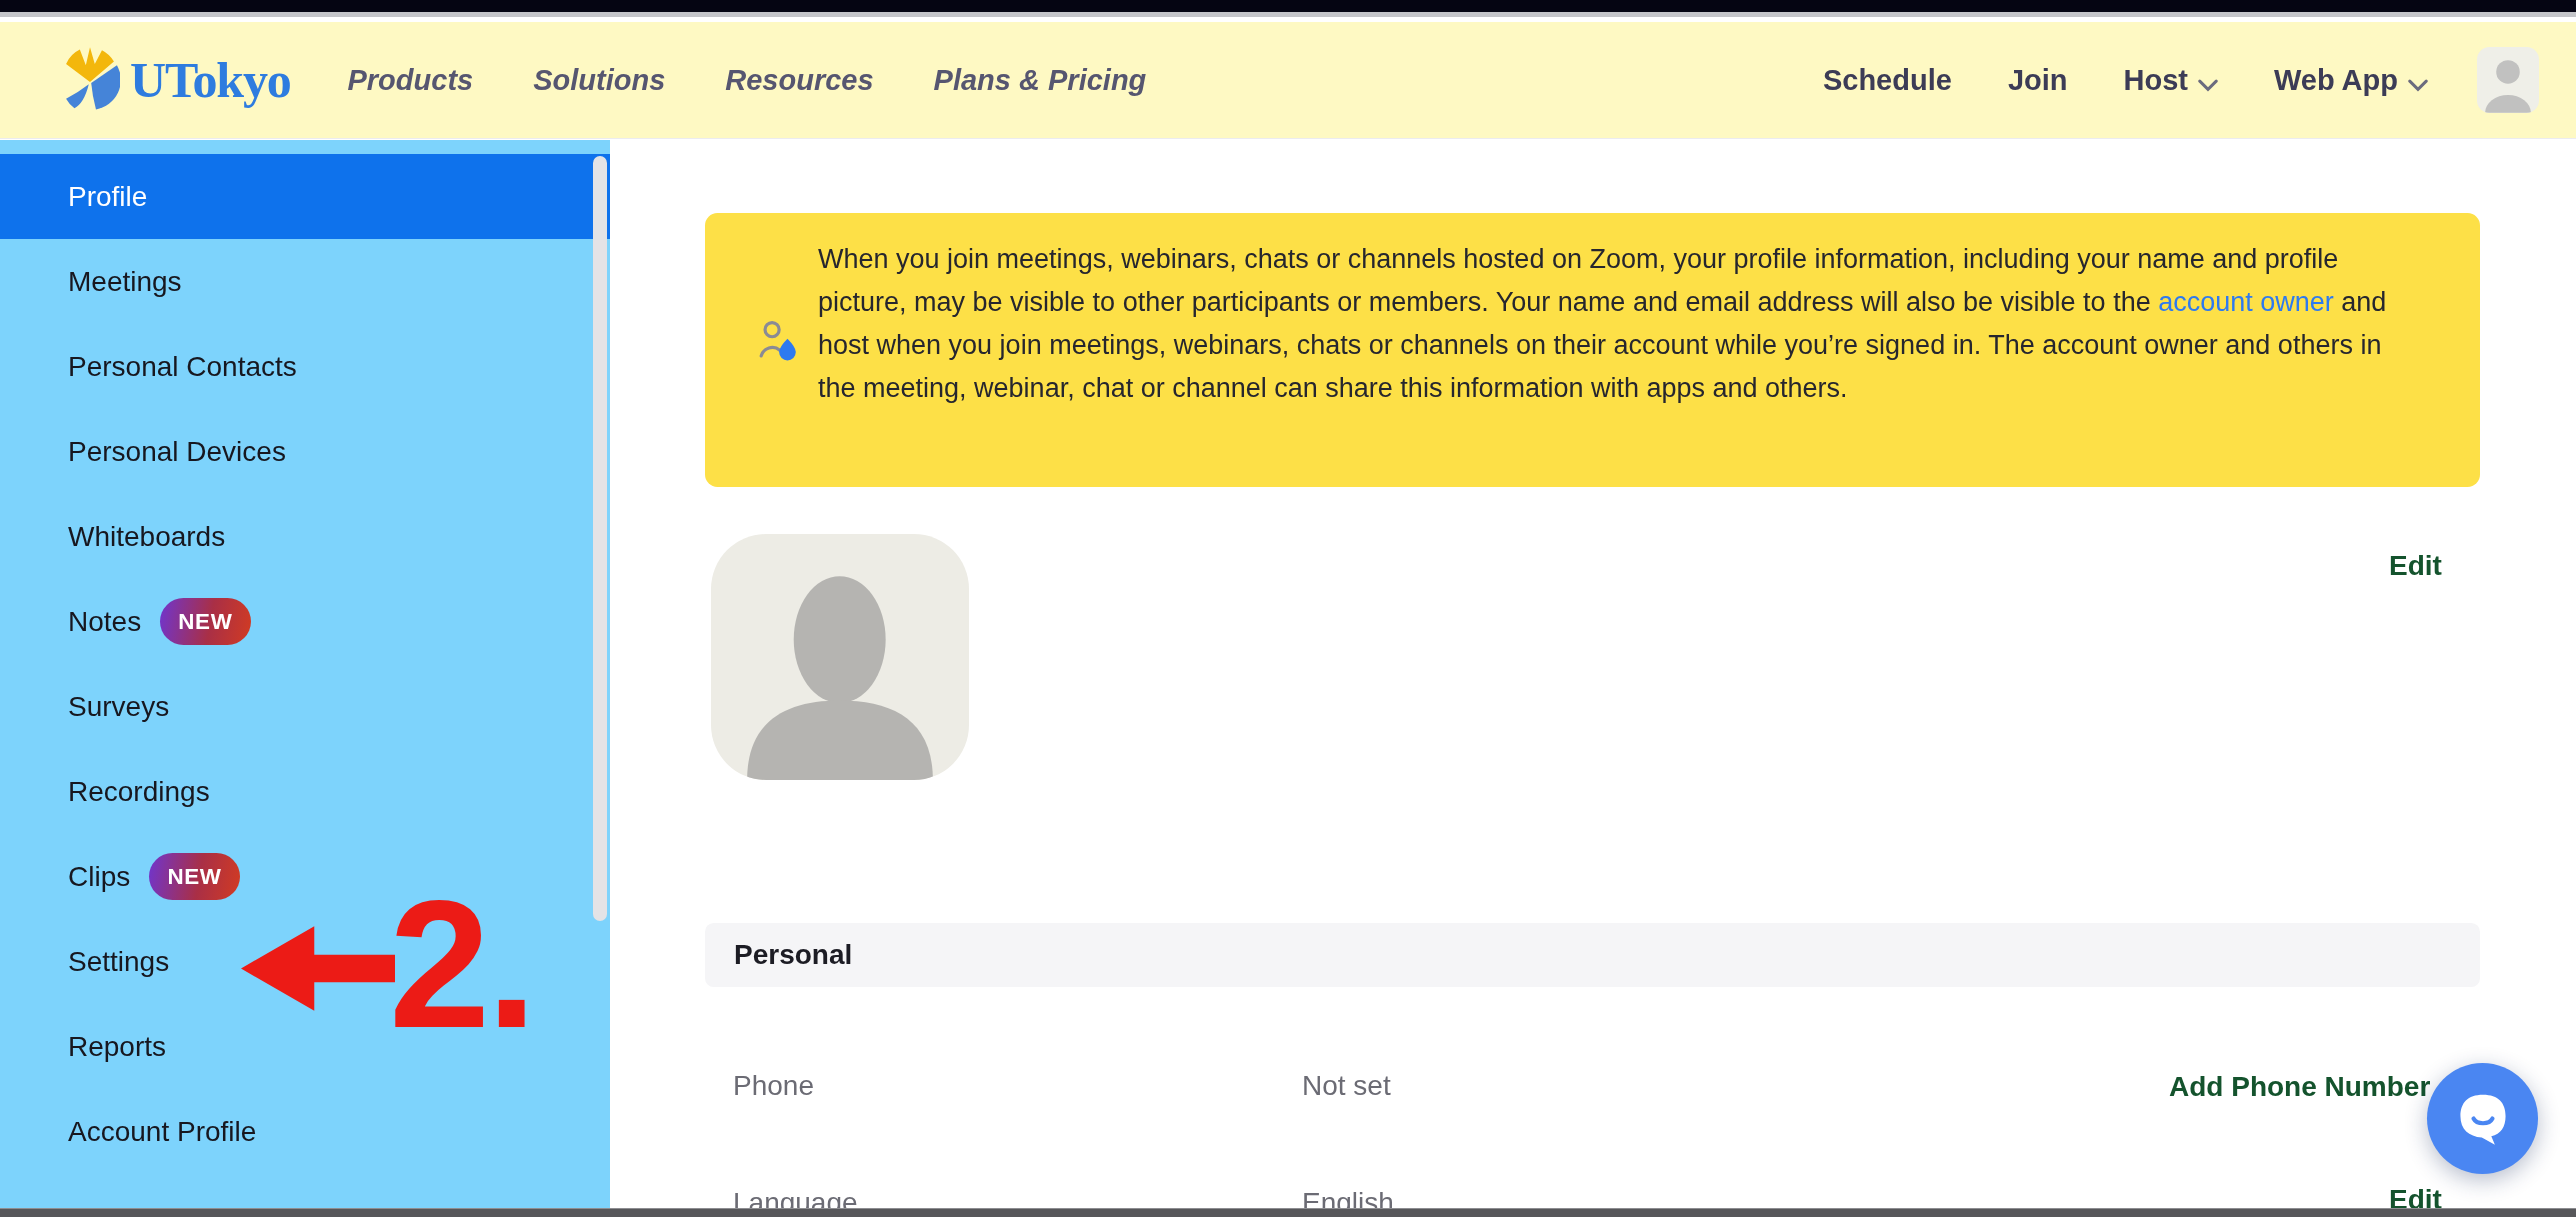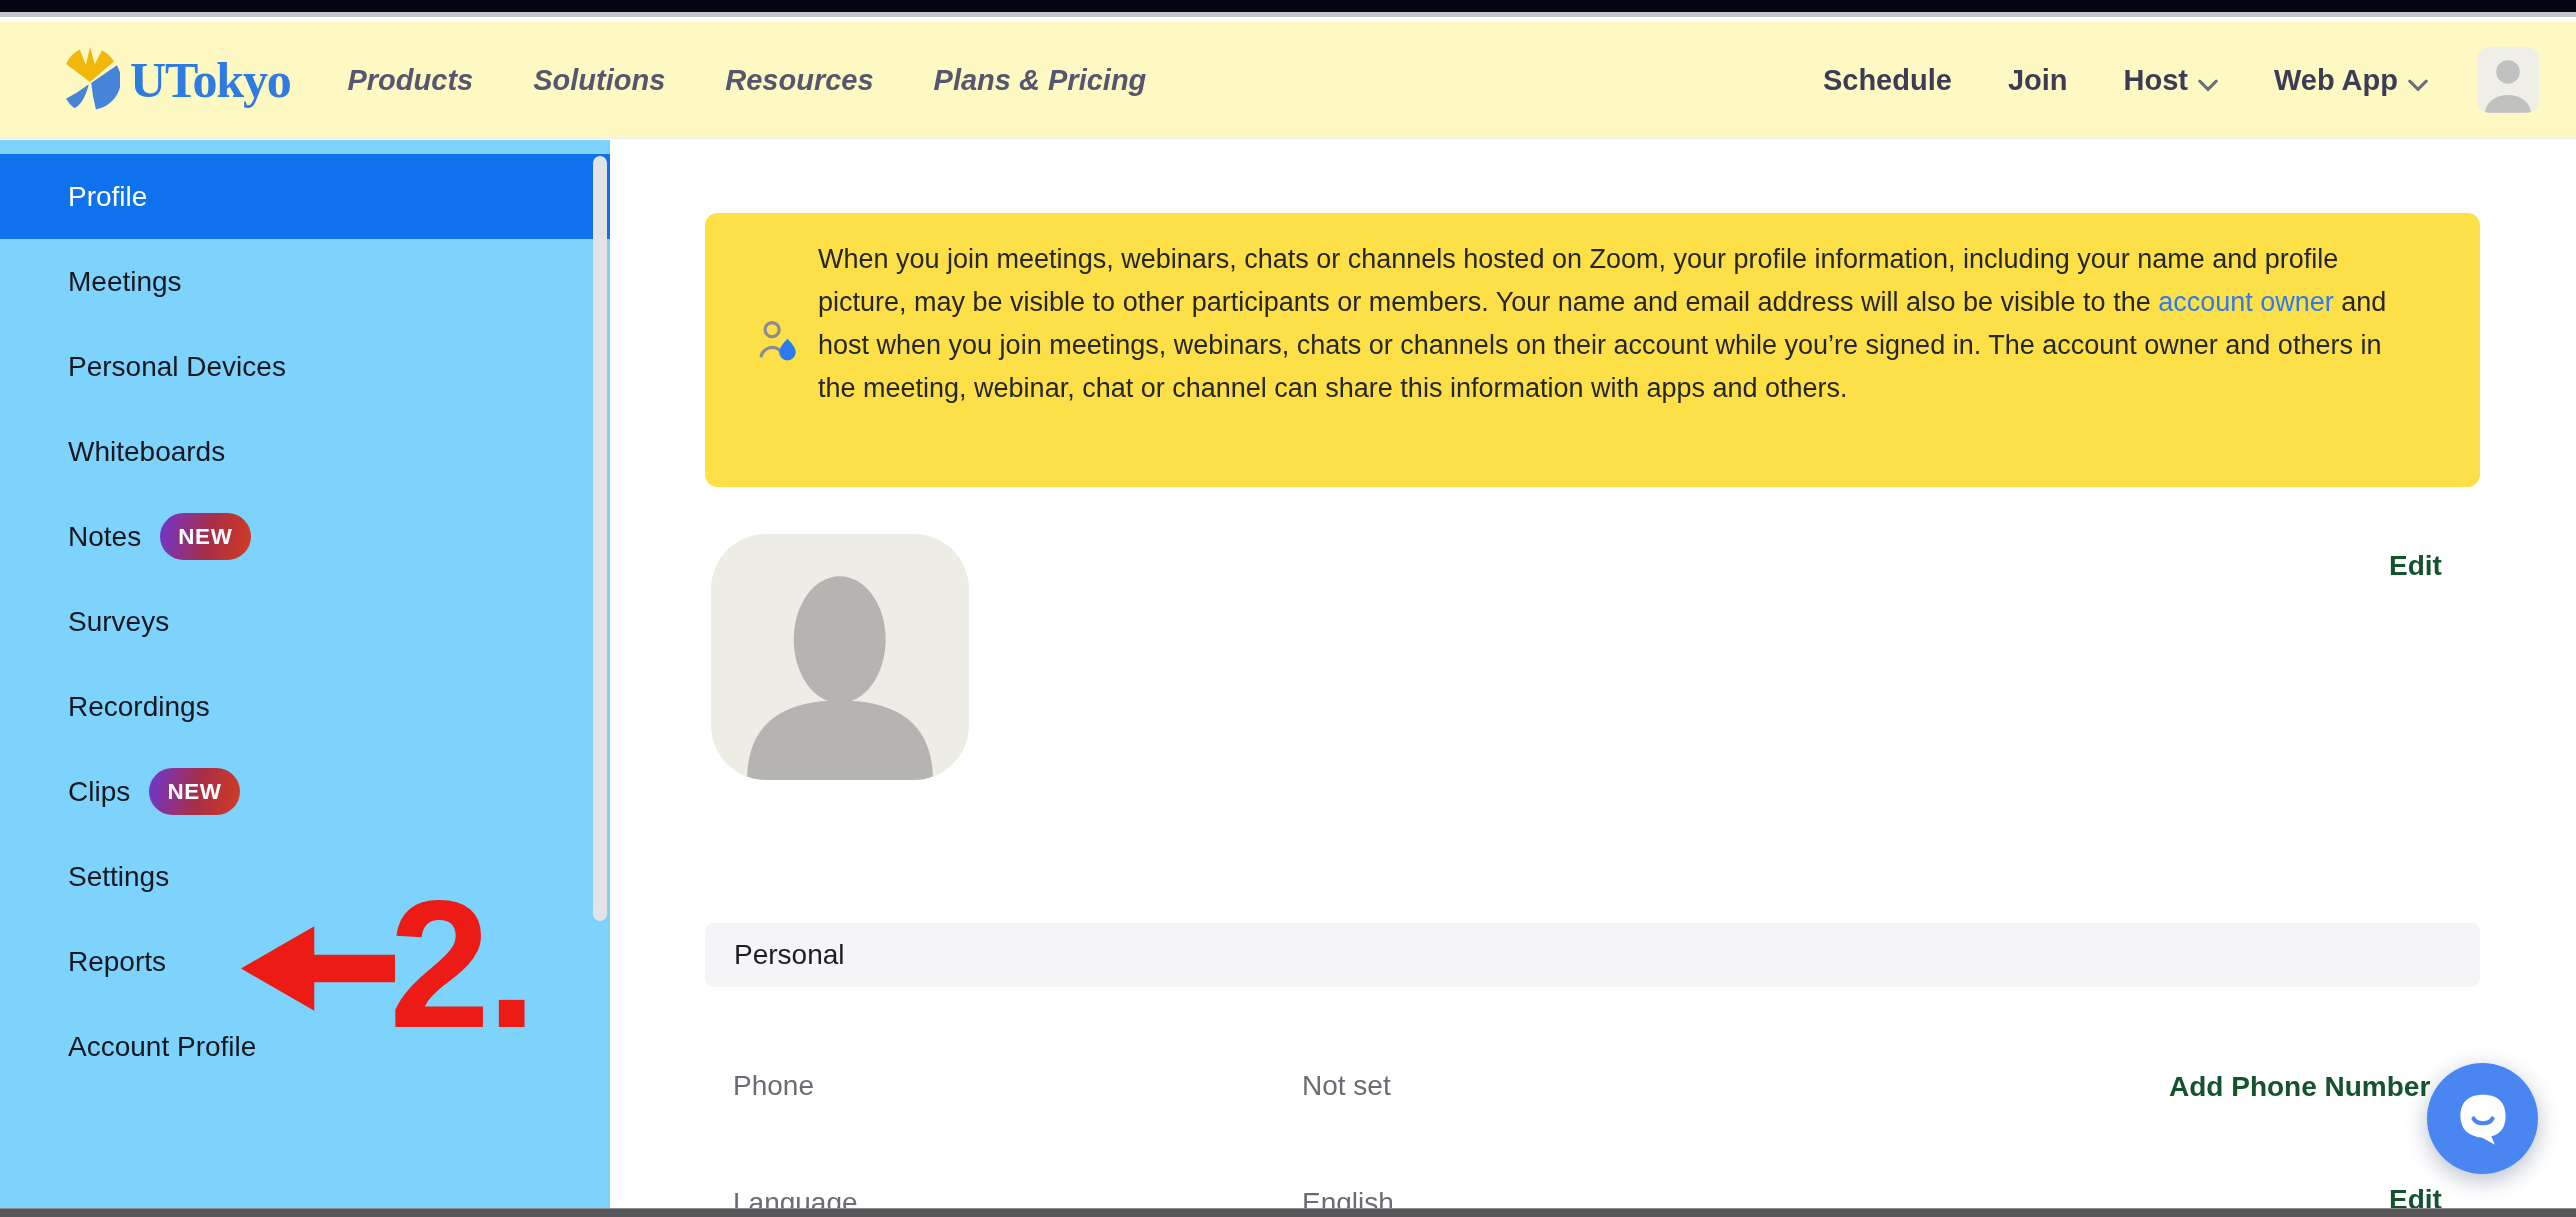--- a/index.html
+++ b/index.html
@@ -83,21 +83,21 @@
     font-size:28px; font-weight:600;
   }
   .big-avatar {
     position:absolute; left:101px; top:394px; width:258px; height:246px;
     border-radius:55px; background:#edece5; overflow:hidden; cursor:pointer;
   }
   .edit-profile { position:absolute; left:1779px; top:410px; }
   .section-bar {
     position:absolute; left:95px; top:783px; width:1775px; height:64px;
     background:#f5f5f7; border-radius:8.7px; display:flex; align-items:center;
-    padding-left:29px; font-size:28px; color:#1c1c24;
+    padding-left:29px; font-size:28px; color:#1c1c24;font-weight:bold;
   }
   .row-label, .row-value { position:absolute; font-size:28px; color:#6b6b74; }
   .row-action { position:absolute; }
   
   .anno-arrow { position:absolute; left:241px; top:926px; z-index:40; }
   .step-number {
     position:absolute; left:389px; top:873px; z-index:40;
     font-size:182px; line-height:1; font-weight:700; color:#ec1b16;
     letter-spacing:-3.7px;
   }
@@ -168,20 +168,23 @@
   </header>
 
   <aside>
     <div class="side-item active">
         <span>Profile</span>
       </div>
     <div class="side-item">
         <span>Meetings</span>
       </div>
     <div class="side-item">
+        <span>Personal Contacts</span>
+      </div>
+    <div class="side-item">
         <span>Personal Devices</span>
       </div>
     <div class="side-item">
         <span>Whiteboards</span>
       </div>
     <div class="side-item">
       <span>Notes</span>
       <span class="badge">NEW</span>
     </div>
     <div class="side-item">

